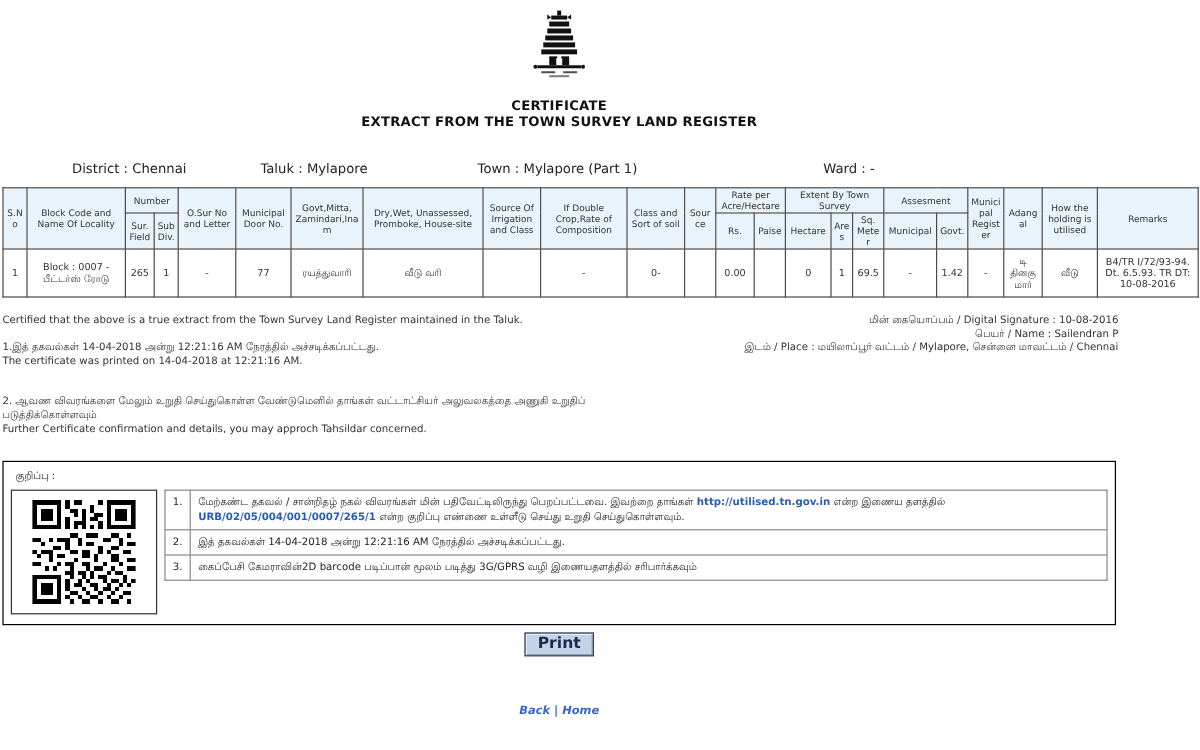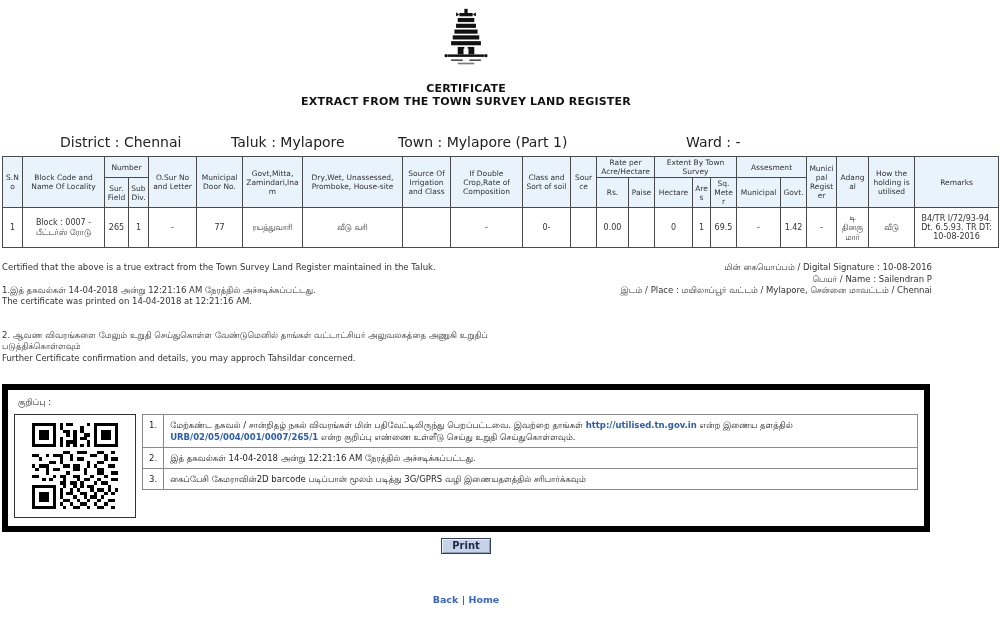--- a/index.html
+++ b/index.html
@@ -10,64 +10,64 @@
     color:#333333; font-size:8.5px;
   }
   .page { width:932px; padding-top:8px; }
 
   
   .emblem-wrap { text-align:center; height:58px; }
   .title { text-align:center; font-weight:bold; font-size:11px; color:#111; letter-spacing:.2px; }
   .title.first { margin-top:16px; }
 
   
-  .meta-row { position:relative; height:12px; margin-top:26px; font-size:14px; color:#222; }
+  .meta-row { position:relative; height:12px; margin-top:26px; font-size:11px; color:#222; }
   .meta-row span { position:absolute; top:0; white-space:nowrap; }
-  .meta-district { left:60px; } .meta-taluk { left:231px; }
+  .meta-district { left:60px; } .meta-taluk { left:217px; }
   .meta-town { left:398px; } .meta-ward { left:686px; }
 
   
   table.register { border-collapse:collapse; table-layout:fixed; width:996px; margin:10px 2px 0 2px; }
   table.register th, table.register td {
     border:1px solid #4a4a4a; padding:1px 2px; text-align:center;
     vertical-align:middle; font-size:7.5px; font-weight:normal; color:#333;
     overflow:hidden; word-wrap:break-word;
   }
   table.register thead th { background:#e9f3fb; }
   table.register tbody td { height:40px; font-size:8px; background:#fff; }
   .two-line div { line-height:10px; }
 
   
   .below { position:relative; margin-top:14px; padding:0 2px; }
   .below .line { line-height:11.5px; }
   .sp { height:11px; }
   .sign-block { position:absolute; top:0; right:0; text-align:right; line-height:11.5px; white-space:nowrap; }
 
   
-  .notes-box { border:6px solid #000000; margin:20px 2px 0 2px; padding:5px 6px 8px 6px; }
+  .notes-box { border:1px solid #000000; margin:20px 2px 0 2px; padding:5px 6px 8px 6px; }
   .notes-title { font-size:8.5px; margin:2px 0 6px 4px; color:#222; }
   .notes-flex { display:flex; align-items:flex-start; }
   .qr-frame { width:122px; height:104px; border:1px solid #333; background:#fff;
               display:flex; align-items:center; justify-content:center; flex:0 0 auto; }
   table.notes { border-collapse:collapse; flex:1 1 auto; margin-left:6px; }
   table.notes td { border:1px solid #8a8a8a; padding:4px 6px; font-size:8.5px; vertical-align:top; color:#222; line-height:12px; }
   table.notes td.num { width:20px; text-align:center; }
   .blue-link { color:#2a5db0; font-weight:bold; text-decoration:none; }
 
   
   .print-row { text-align:center; margin-top:6px; }
   .print-btn {
     font-family:"DejaVu Sans","Liberation Sans",sans-serif;
-    font-size:10px; font-weight:bold; color:#1a2a4a;
+    font-size:13px; font-weight:bold; color:#1a2a4a;
     background:#c6d2e6; border:1px solid #30405e;
     box-shadow:inset 1px 1px 0 #eef3fa, inset -1px -1px 0 #8fa0bd;
     padding:1px 10px 2px 10px; cursor:pointer;
   }
   .nav-row { text-align:center; margin-top:40px; font-size:9.5px; font-weight:bold; }
-  .nav-row a, .nav-row span { color:#3a66c4; text-decoration:none; }
+  .nav-row a, .nav-row span { color:#3a66c4; text-decoration:none;font-style:italic; }
 </style>
 </head>
 <body>
 
 <div class="page">
 
   <div class="emblem-wrap">
     <svg width="50" height="58" viewBox="0 0 60 70">
       <g fill="#111">
         <rect x="28" y="1" width="4" height="5"></rect>

